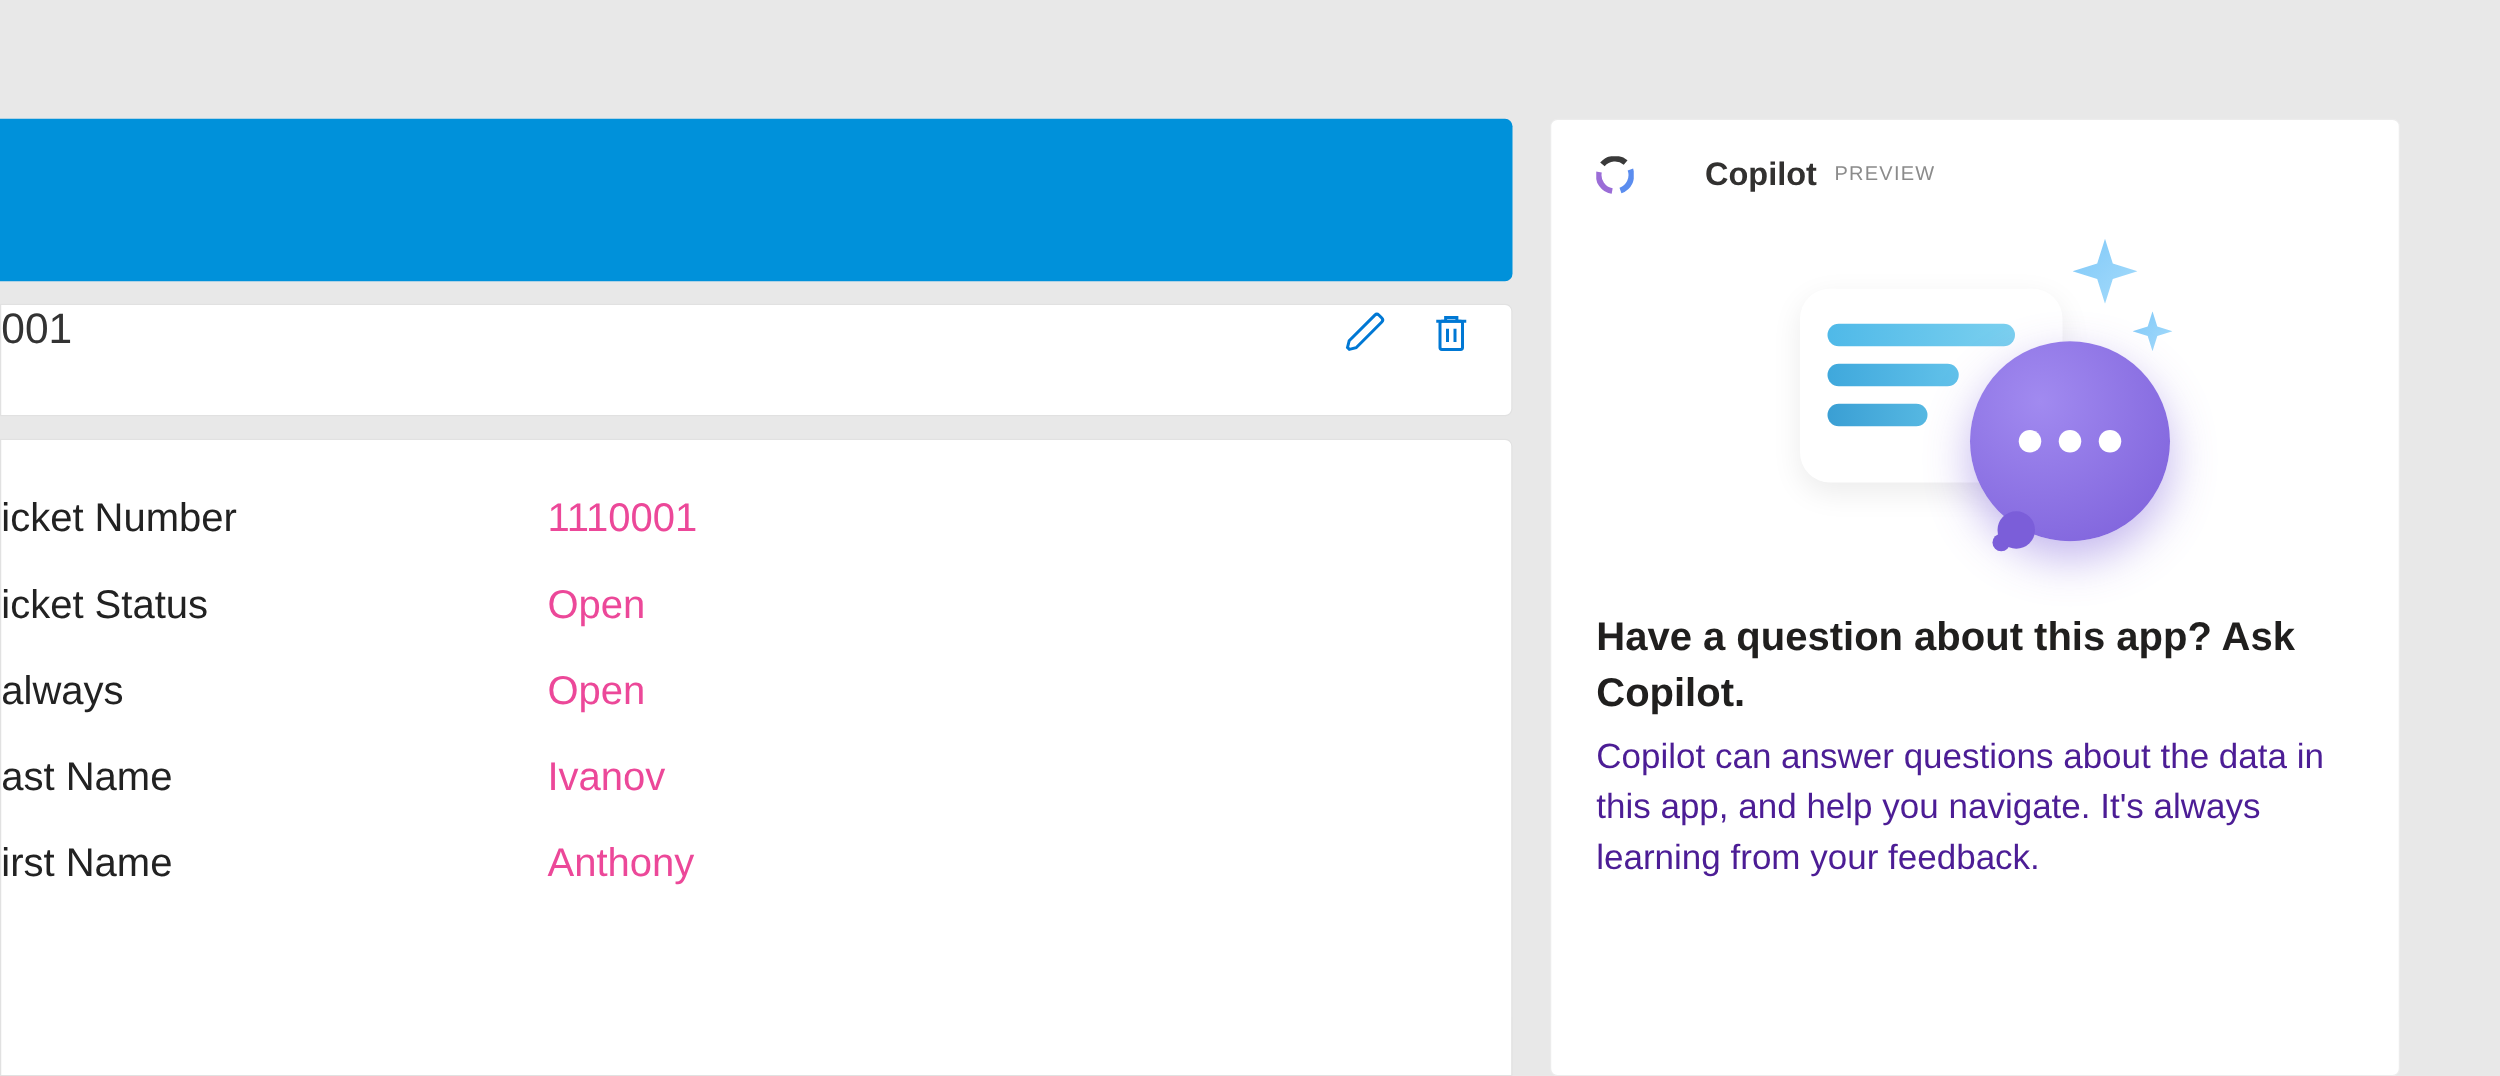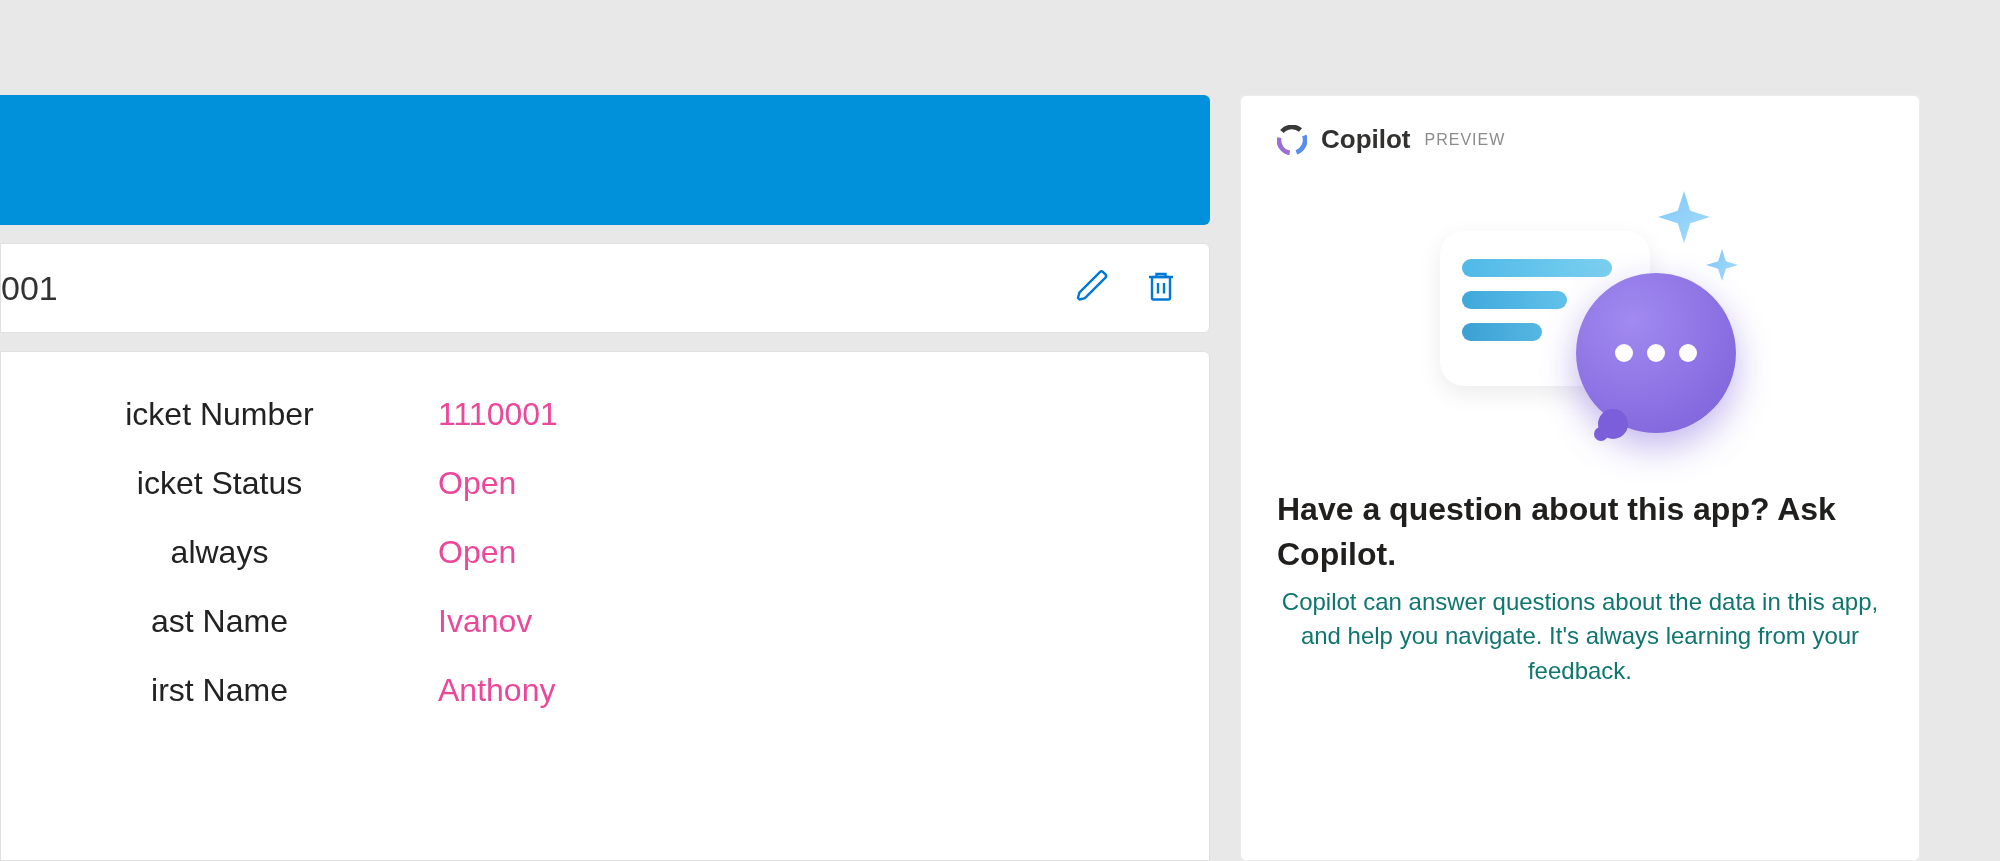--- a/index.html
+++ b/index.html
@@ -30,21 +30,20 @@
       background: #0091da;
       height: 130px;
       border-radius: 0 6px 6px 0;
     }
     .record-header-bar {
       background: #ffffff;
       border: 1px solid #e1e1e1;
       border-radius: 0 6px 6px 0;
       height: 90px;
       display: flex;
-      align-items: center;
       padding: 0 24px 0 0;
       gap: 20px;
     }
     .record-id {
       font-size: 34px;
       color: #333;
       flex: 0 0 auto;
       padding-left: 0;
     }
     .record-header-bar .spacer { flex: 1; }
@@ -67,21 +66,21 @@
     }
     .field-row {
       display: flex;
       align-items: center;
       padding: 16px 0;
     }
     .field-label {
       width: 437px;
       font-size: 32px;
       color: #222;
-      text-align: center;
+      text-align: left;
       padding-left: 0;
     }
     .field-value {
       font-size: 32px;
       color: #ec4899;
       flex: 1;
     }
 
     .copilot-panel {
       width: 680px;
@@ -98,20 +97,21 @@
       gap: 14px;
     }
     .copilot-logo {
       width: 30px;
       height: 30px;
     }
     .copilot-title {
       font-size: 26px;
       font-weight: 600;
       color: #323130;
+      margin-left: 43px;
     }
     .copilot-badge {
       font-size: 16px;
       letter-spacing: 1px;
       color: #8b8b8b;
       font-weight: 400;
     }
     .copilot-illustration {
       align-self: center;
       margin: 36px 0 46px 0;
@@ -182,24 +182,23 @@
       clip-path: polygon(50% 0%, 62% 38%, 100% 50%, 62% 62%, 50% 100%, 38% 62%, 0% 50%, 38% 38%);
     }
     .copilot-heading {
       font-size: 32px;
       font-weight: 600;
       color: #201f1e;
       line-height: 1.4;
       margin-bottom: 8px;
     }
     .copilot-body {
-      font-size: 24px;
-      color: #0f766e;
+      font-size: 28px;
+      color: #4c1d95;
       line-height: 1.45;
-      text-align: center;
     }
   </style>
 </head>
 <body>
 
 <div class="page-container">
 
   <div class="main-panel">
 
     <div class="blue-header"></div>

